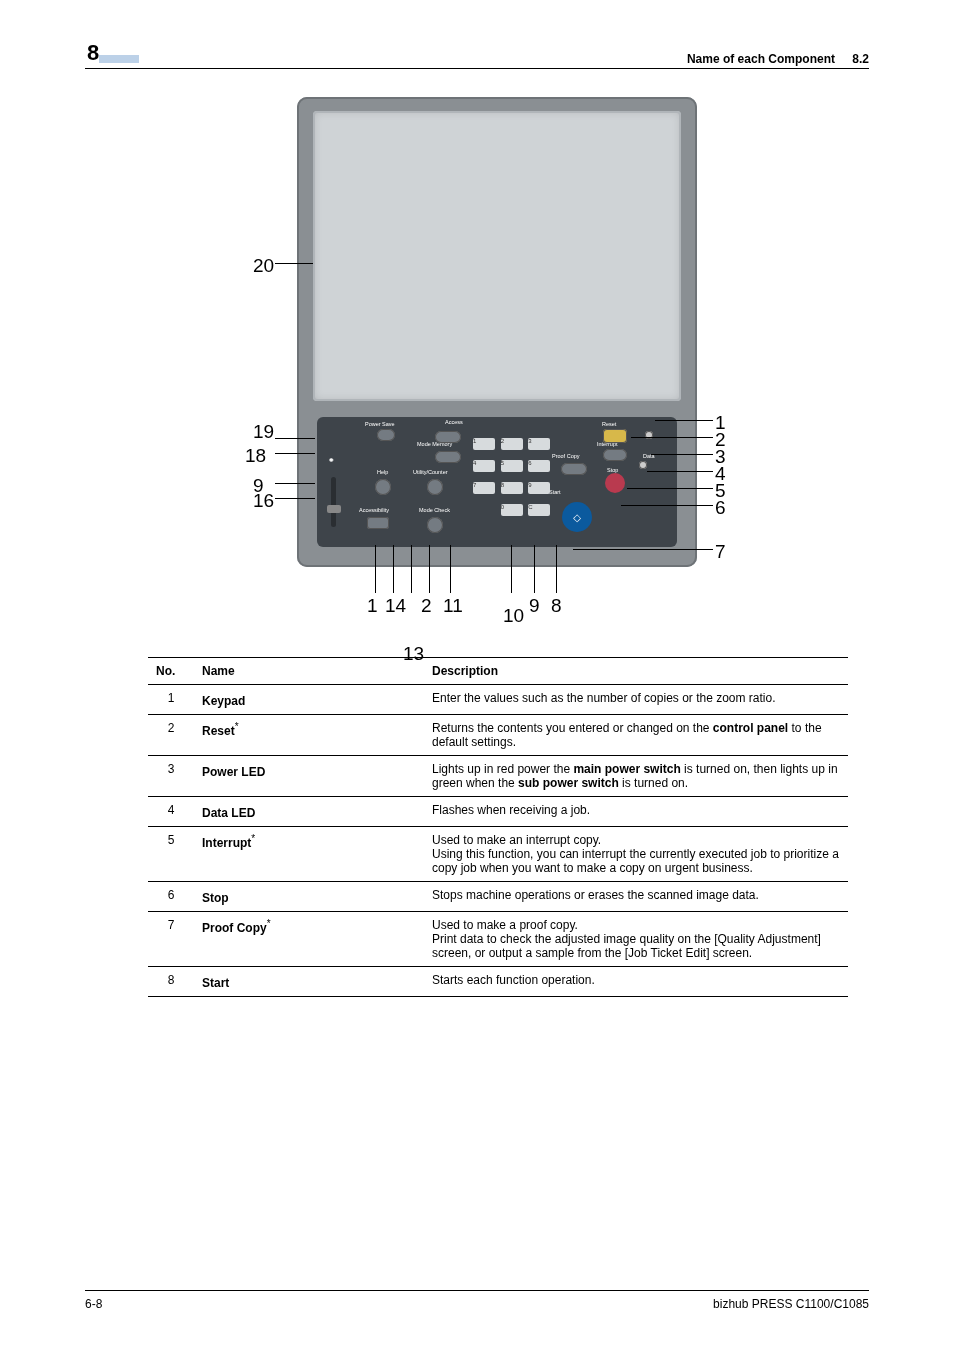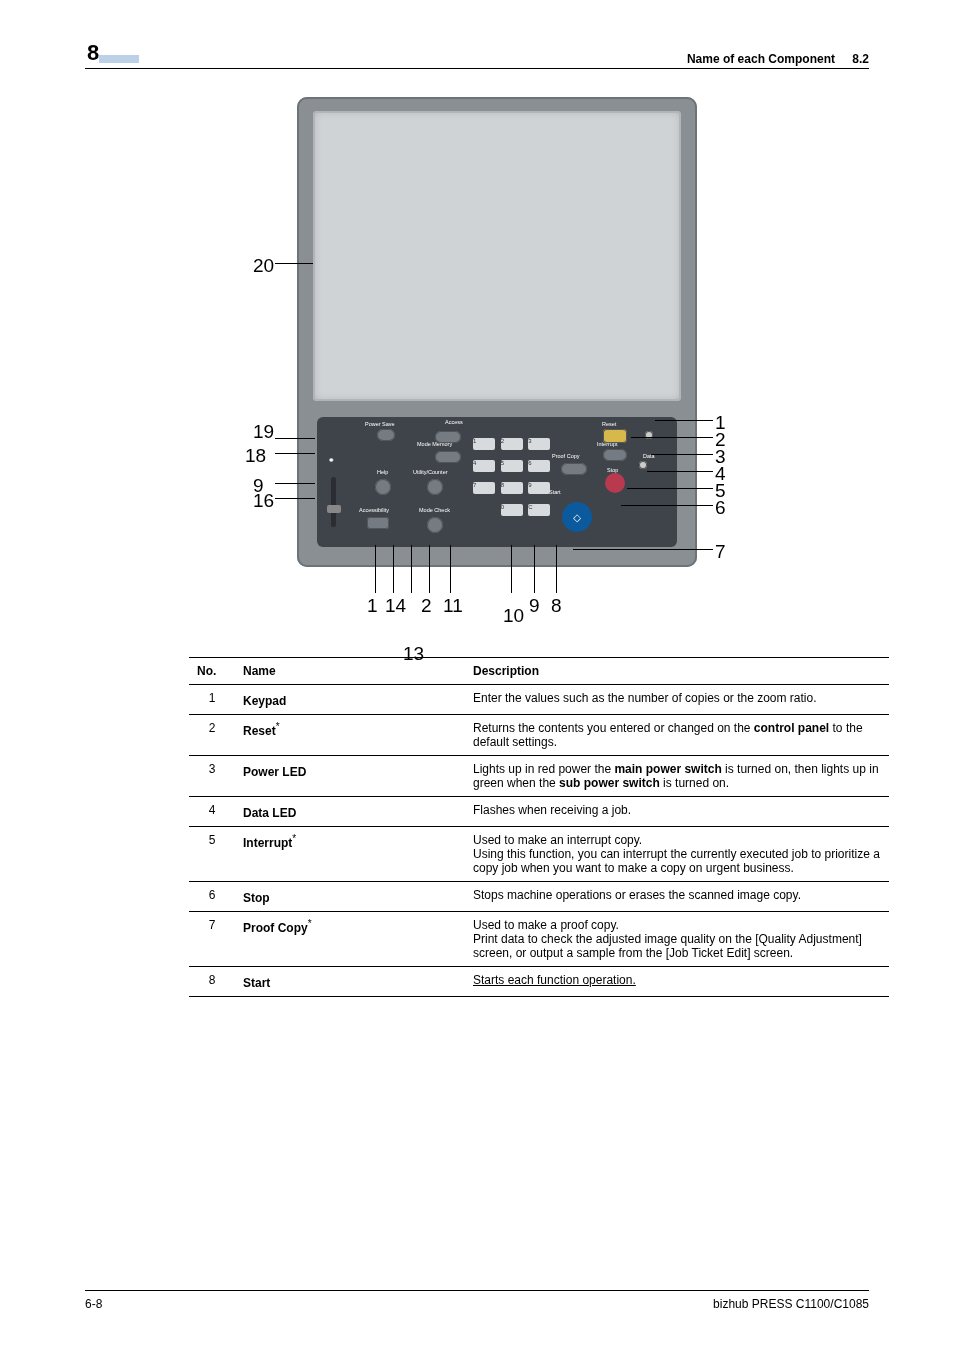--- a/index.html
+++ b/index.html
@@ -108,21 +108,21 @@
   .leader {
     position: absolute;
     background: #000;
     height: 1px;
   }
   .leader-v { position:absolute; background:#000; width:1px; }
 
   
   table.spec {
     width: 700px;
-    margin-left: 104px;
+    margin-left: 63px;
     border-collapse: collapse;
     font-size: 12px;
   }
   table.spec th, table.spec td {
     border-top: 1px solid #000;
     border-bottom: 1px solid #000;
     padding: 6px 8px;
     text-align: left;
     vertical-align: top;
   }
@@ -305,32 +305,32 @@
         </tr>
         <tr>
           <td class="no">5</td>
           <td class="name"><span>Interrupt</span><span class="star">*</span></td>
           <td class="desc"><span style="white-space: pre-line;">Used to make an interrupt copy.
 Using this function, you can interrupt the currently executed job to prioritize a copy job when you want to make a copy on urgent business.</span><span class="bold"></span><span></span><span class="bold"></span><span></span></td>
         </tr>
         <tr>
           <td class="no">6</td>
           <td class="name"><span>Stop</span><span class="star"></span></td>
-          <td class="desc"><span style="white-space: pre-line;">Stops machine operations or erases the scanned image copy.</span><span class="bold"></span><span></span><span class="bold"></span><span></span></td>
+          <td class="desc"><span style="white-space: pre-line;">Stops machine operations or erases the scanned image data.</span><span class="bold"></span><span></span><span class="bold"></span><span></span></td>
         </tr>
         <tr>
           <td class="no">7</td>
           <td class="name"><span>Proof Copy</span><span class="star">*</span></td>
           <td class="desc"><span style="white-space: pre-line;">Used to make a proof copy.
 Print data to check the adjusted image quality on the [Quality Adjustment] screen, or output a sample from the [Job Ticket Edit] screen.</span><span class="bold"></span><span></span><span class="bold"></span><span></span></td>
         </tr>
         <tr>
           <td class="no">8</td>
           <td class="name"><span>Start</span><span class="star"></span></td>
-          <td class="desc"><span style="white-space: pre-line; text-decoration: underline;">Starts each function operation.</span><span class="bold"></span><span></span><span class="bold"></span><span></span></td>
+          <td class="desc"><span style="white-space: pre-line;">Starts each function operation.</span><span class="bold"></span><span></span><span class="bold"></span><span></span></td>
         </tr>
       </tbody>
   </table>
 
 </div>
 
 <div class="footer">
   <span>6-8</span>
   <span>bizhub PRESS C1100/C1085</span>
 </div>

